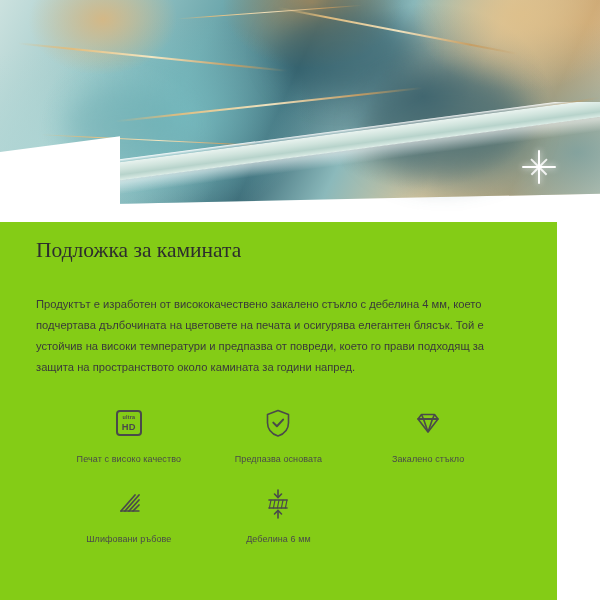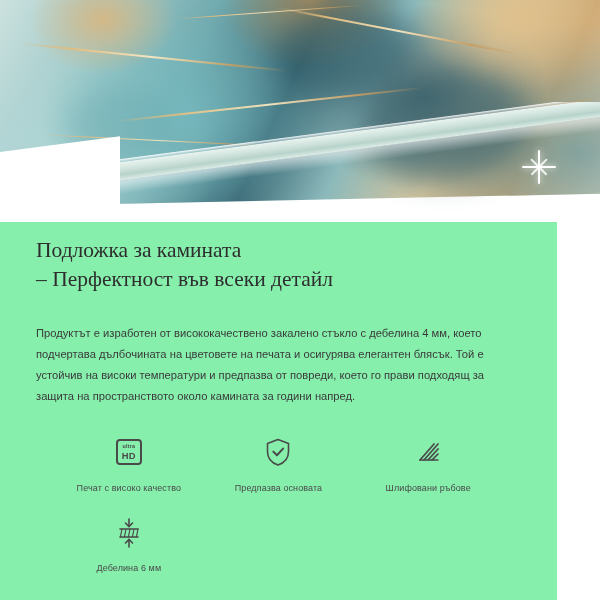--- a/index.html
+++ b/index.html
@@ -9,21 +9,21 @@
     height: 600px;
     background: #ffffff;
     font-family: "Liberation Sans", sans-serif;
     overflow: hidden;
   }
 
   .page {
     position: relative;
     width: 557px;
     height: 600px;
-    background: #86efac;
+    background: #84cc16;
   }
 
   
   .hero {
     position: relative;
     width: 600px;
     height: 222px;
     overflow: hidden;
     background: #ffffff;
   }
@@ -264,21 +264,20 @@
 
     <div class="sparkle">
       <div class="sparkle-diag"></div>
       <div class="sparkle-diag2"></div>
     </div>
   </div>
 
   <div class="content">
     <h1 class="title">
       <span>Подложка за камината</span>
-      <span class="line2">– Перфектност във всеки детайл</span>
     </h1>
 
     <p class="body-copy">Продуктът е изработен от висококачествено закалено стъкло с дебелина 4 мм, което подчертава дълбочината на цветовете на печата и осигурява елегантен блясък. Той е устойчив на високи температури и предпазва от повреди, което го прави подходящ за защита на пространството около камината за години напред.</p>
 
     <div class="features">
 
 
       <div class="feature">
         <div class="feature-icon">
           <div class="ultrahd-badge">
@@ -292,20 +291,30 @@
       <div class="feature">
         <div class="feature-icon">
           <svg width="44" height="44" viewBox="0 0 44 44" fill="none" stroke="#4a4a4a" stroke-width="1.6" stroke-linejoin="round" stroke-linecap="round">
             <path d="M22 9.5l10.5 4v8.2c0 7.1-4.6 11.3-10.5 13.3C16.1 33 11.5 28.8 11.5 21.7V13.5L22 9.5z"></path>
             <path d="M17.3 21.6l3.6 3.6 6.2-6.6" stroke-width="2"></path>
           </svg>
         </div>
         <div class="feature-label">Предпазва основата</div>
       </div>
 
+      <div class="feature">
+        <div class="feature-icon">
+          <svg width="44" height="44" viewBox="0 0 44 44" fill="none" stroke="#4a4a4a" stroke-width="1.6" stroke-linejoin="round">
+            <path d="M12 18h20l-10 13L12 18z"></path>
+            <path d="M15.5 13.5h13L32 18H12l3.5-4.5z"></path>
+            <path d="M12 18h20M17.5 18l4.5 13M26.5 18L22 31M15.5 13.5L17.5 18M28.5 13.5L26.5 18"></path>
+          </svg>
+        </div>
+        <div class="feature-label">Закалено стъкло</div>
+      </div>
 
       <div class="feature">
         <div class="feature-icon">
           <svg width="44" height="44" viewBox="0 0 44 44" fill="none" stroke="#4a4a4a" stroke-width="1.7" stroke-linecap="round">
             <path d="M14 30L28 14"></path>
             <path d="M18 30L32 14"></path>
             <path d="M22 30L32 19"></path>
             <path d="M26 30L32 24"></path>
             <path d="M14 30h18" stroke-width="1.4"></path>
           </svg>

